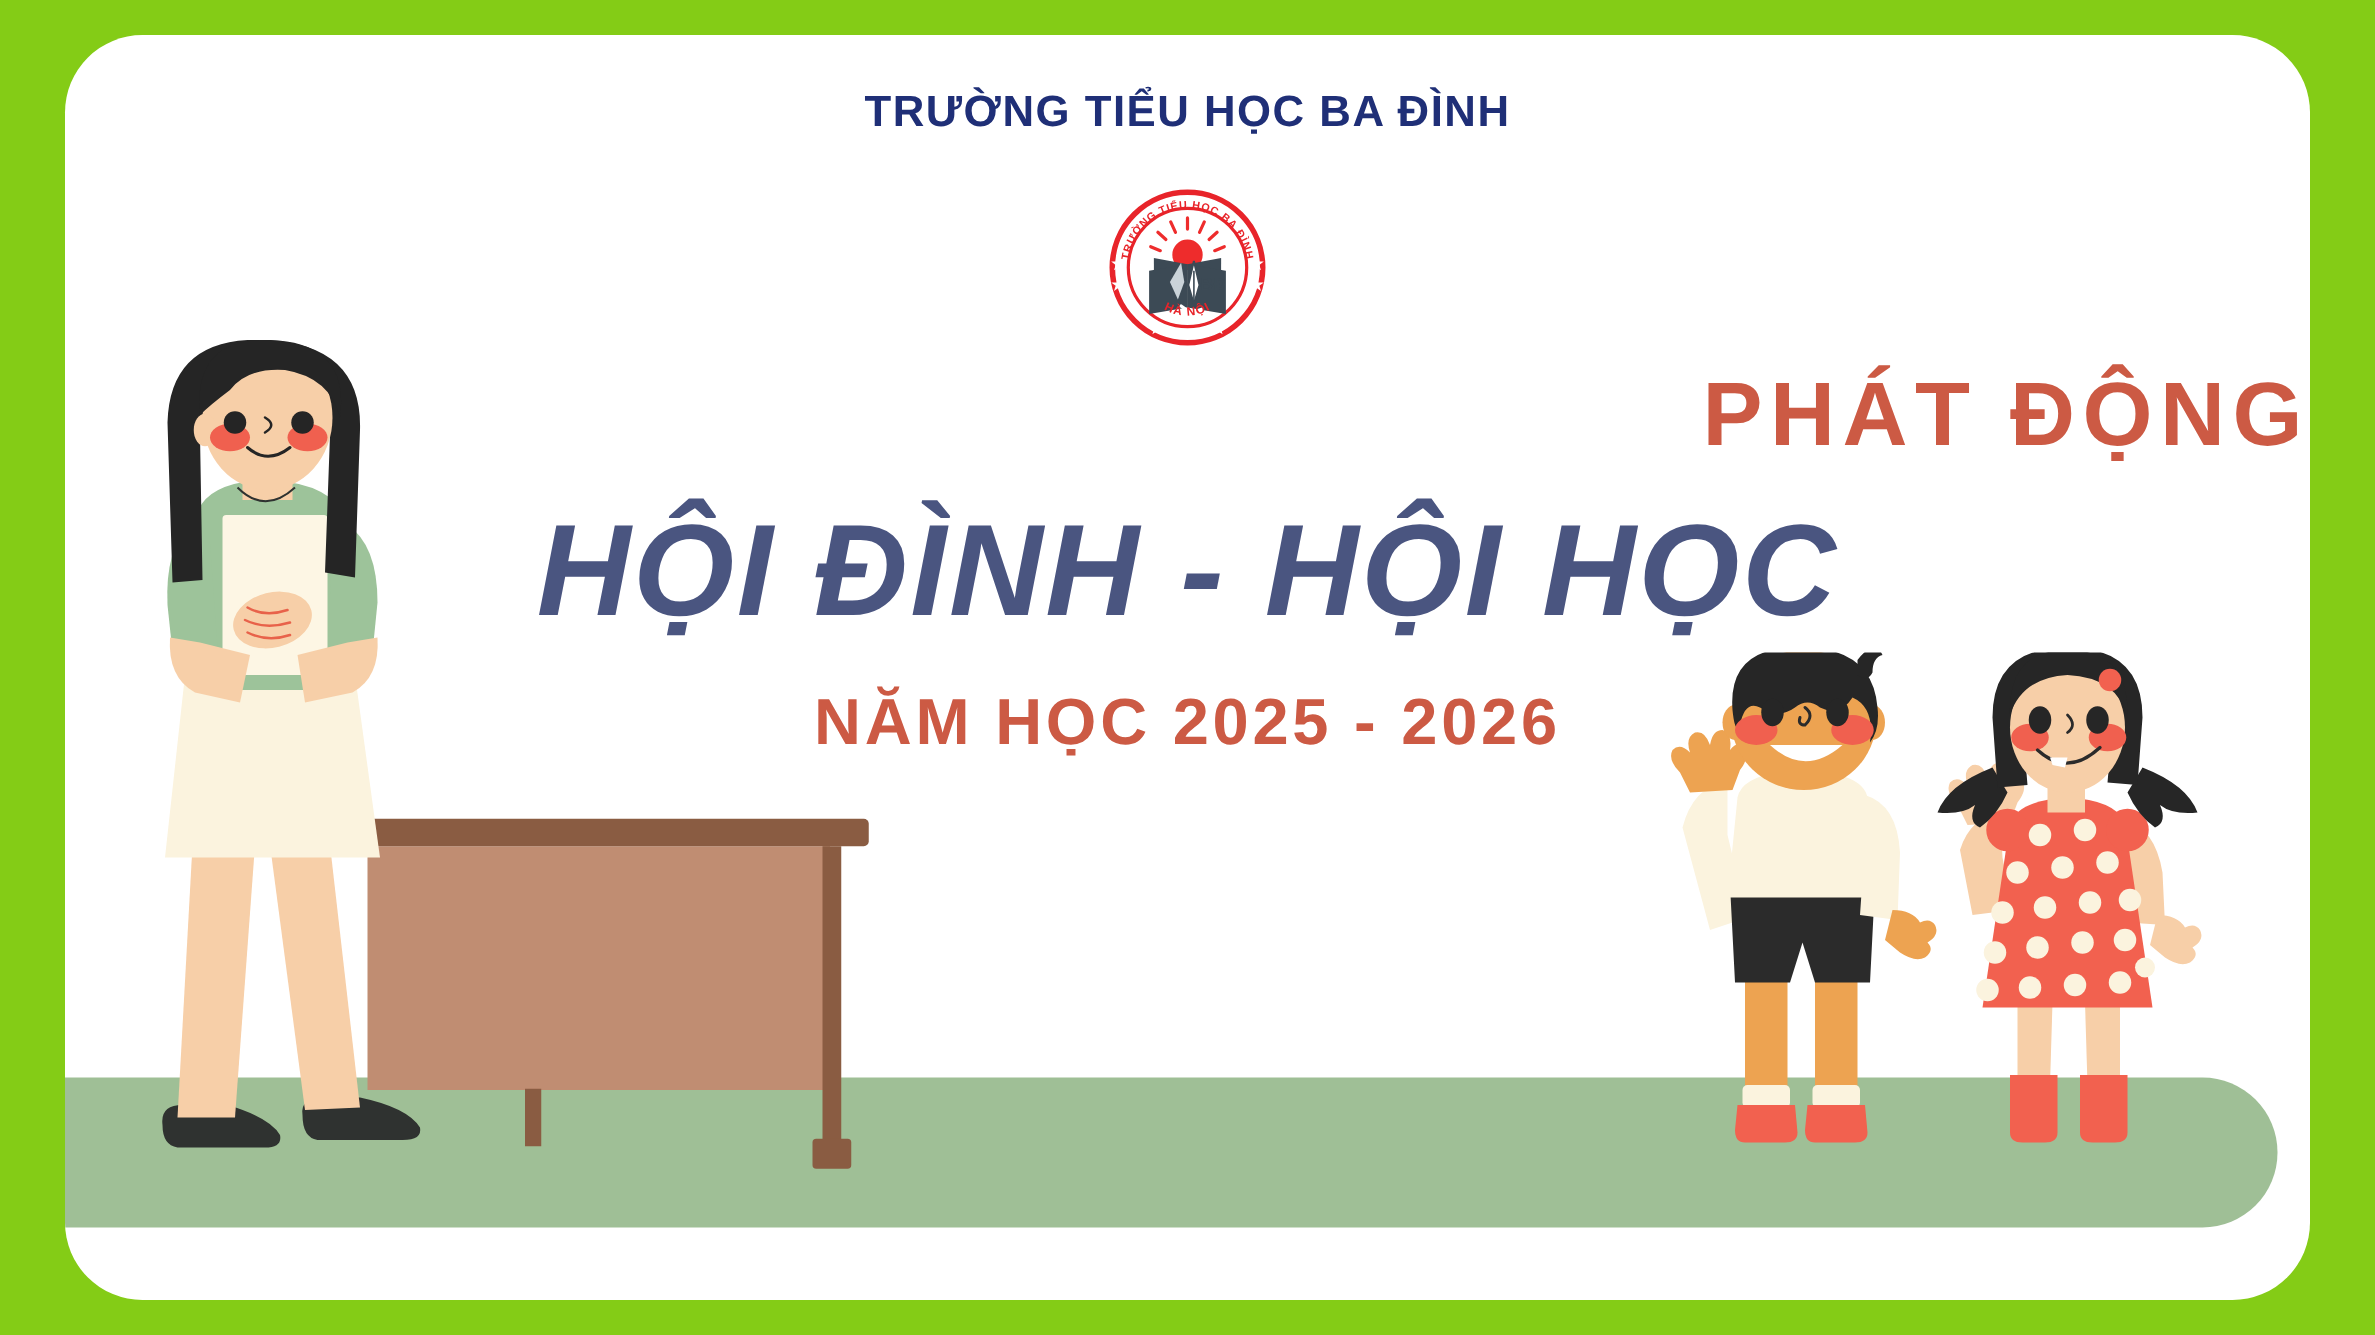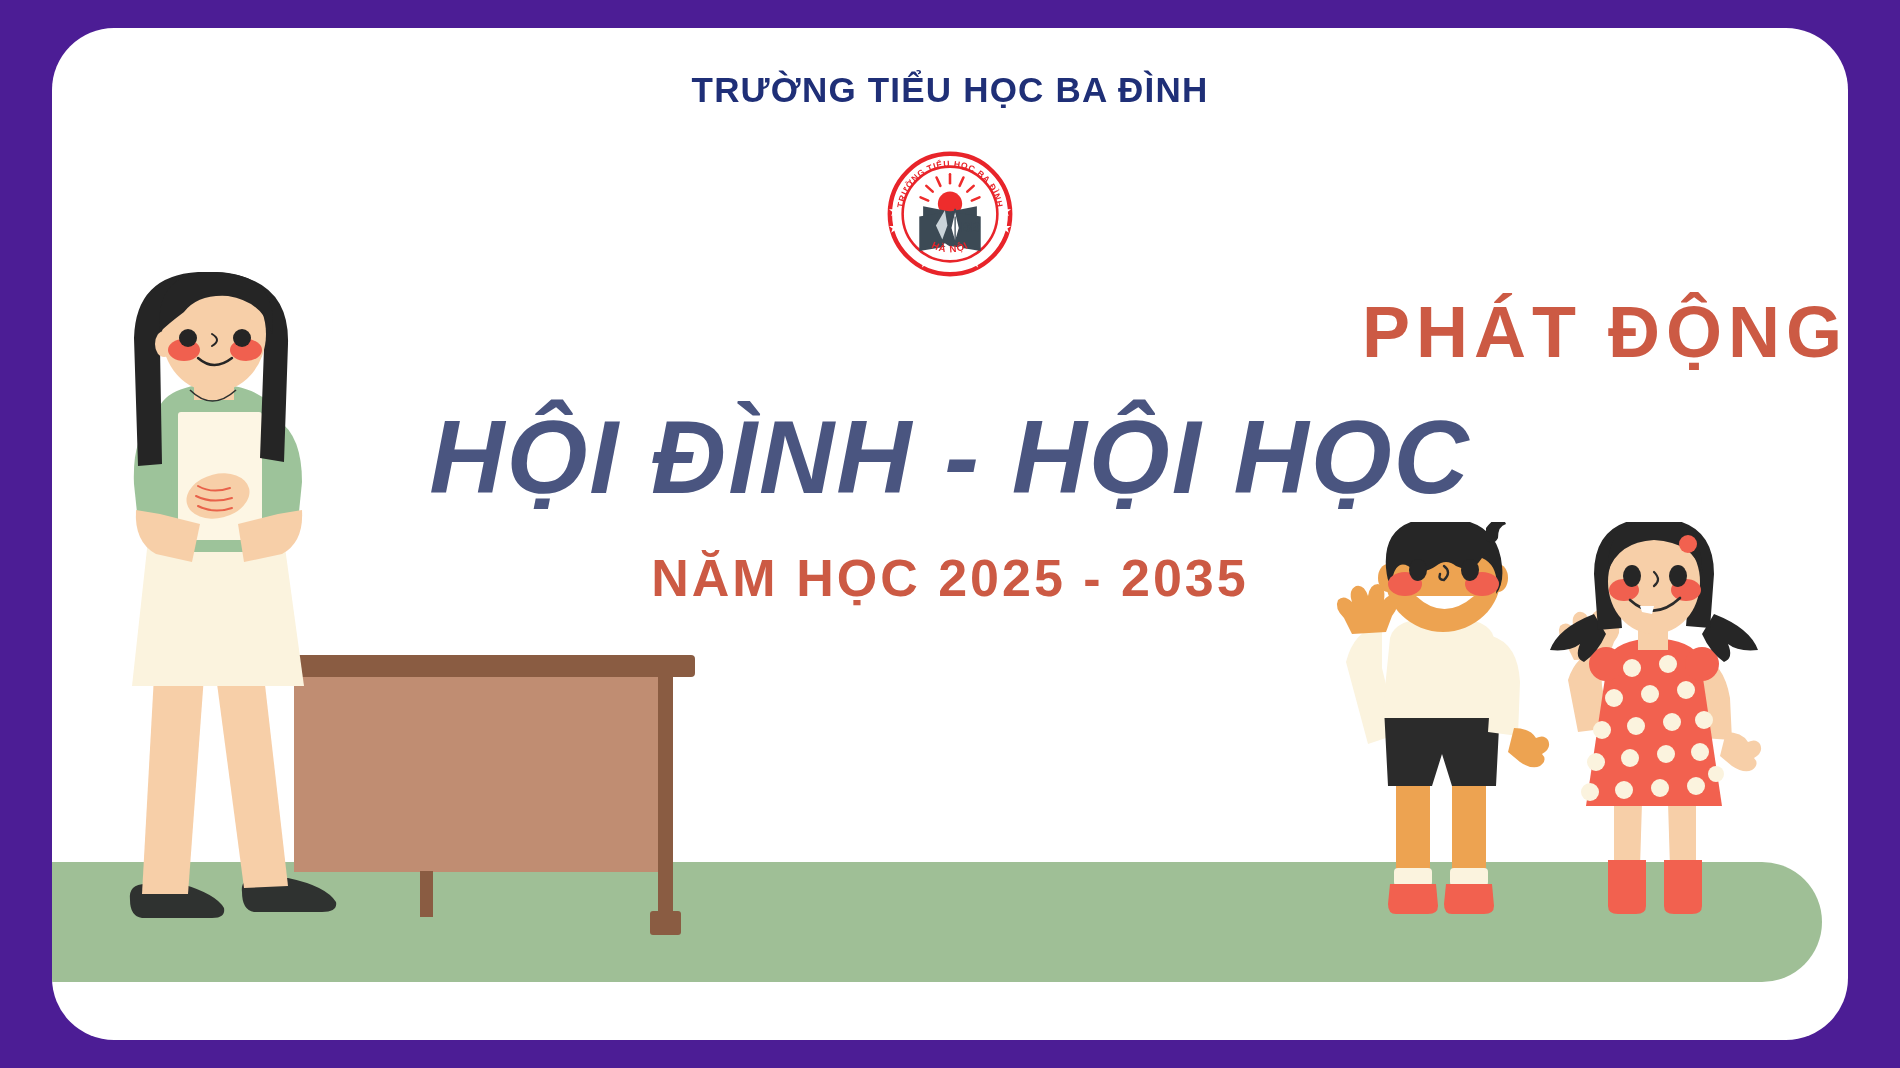--- a/index.html
+++ b/index.html
@@ -5,21 +5,21 @@
   * { margin:0; padding:0; box-sizing:border-box; }
   html,body {
     width:1900px; height:1068px;
     overflow:hidden;
     font-family:"Liberation Sans", sans-serif;
   }
   body { background:#92b3c9; }
 
   .banner-frame{
     position:absolute; inset:0;
-    background:#4c1d95;
+    background:#84cc16;
   }
 
   .card{
     position:absolute;
     left:52px; top:28px;
     width:1796px; height:1012px;
     background:#ffffff;
     border-radius:62px;
     overflow:hidden;
   }
@@ -198,21 +198,21 @@
         <text font-family="Liberation Sans, sans-serif" font-size="15" font-weight="bold" fill="#e8242a" letter-spacing="1.6">
           <textPath href="#arcBot" startOffset="50%" text-anchor="middle">HÀ NỘI</textPath>
         </text>
       </svg>
     </div>
 
     <div class="title-phatdong">PHÁT ĐỘNG</div>
 
     <div class="title-main">HỘI ĐÌNH - HỘI HỌC</div>
 
-    <div class="title-year">NĂM HỌC 2025 - 2035</div>
+    <div class="title-year">NĂM HỌC 2025 - 2026</div>
 
     <div class="desk">
       <div class="desk-panel"></div>
       <div class="desk-top"></div>
       <div class="desk-leg"></div>
       <div class="desk-foot"></div>
       <div class="desk-leg-left"></div>
     </div>
 
     <div class="teacher">

